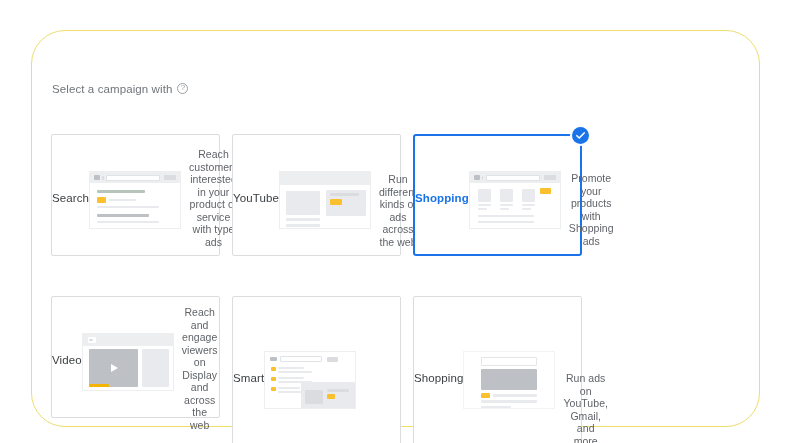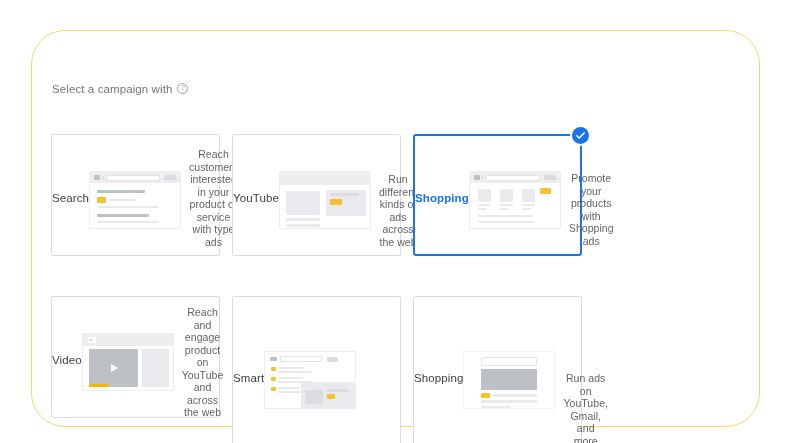--- a/index.html
+++ b/index.html
@@ -263,21 +263,21 @@
       <div class="mock">
         <div class="mock-head" style="height:12px;"></div>
         <div class="bar" style="left:5px;top:3px;width:8px;height:6px;background:#ffffff;"></div>
         <div class="bar g-mid" style="left:6.5px;top:5px;width:4px;height:2px;"></div>
         <div class="bar g-dark" style="left:6px;top:15px;width:49px;height:38px;"></div>
         <div class="play-tri" style="left:28px;top:30px;"></div>
         <div class="bar yellow-dk" style="left:6px;top:50px;width:20px;height:3px;"></div>
         <div class="bar g-light" style="left:59px;top:15px;width:27px;height:38px;"></div>
       </div>
     </div>
-    <div class="card-desc">Reach and engage product on YouTube and across the web</div>
+    <div class="card-desc">Reach and engage viewers on Display and across the web</div>
   </div>
 
   <div class="campaign-card tall">
     <div class="card-title">Smart</div>
     <div class="card-art">
       <div class="mock">
         <div class="bar g-dark" style="left:5px;top:5px;width:7px;height:4px;"></div>
         <div class="mock-search" style="left:15px;top:4px;width:42px;height:6px;"></div>
         <div class="bar g-mid" style="left:62px;top:4.5px;width:11px;height:5px;"></div>
 

